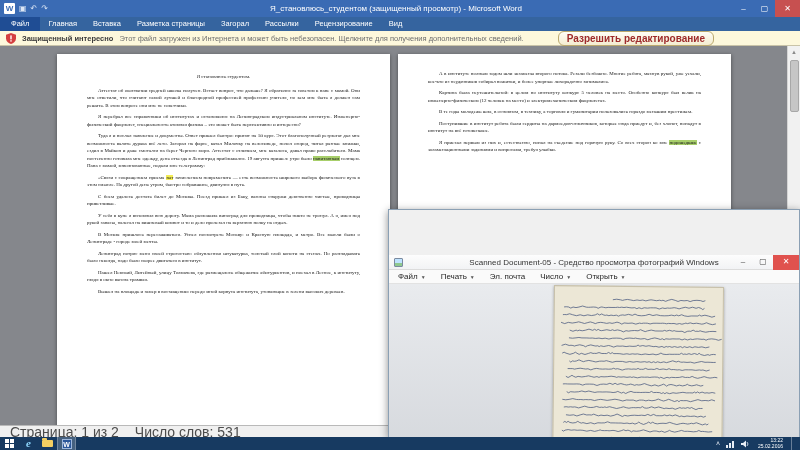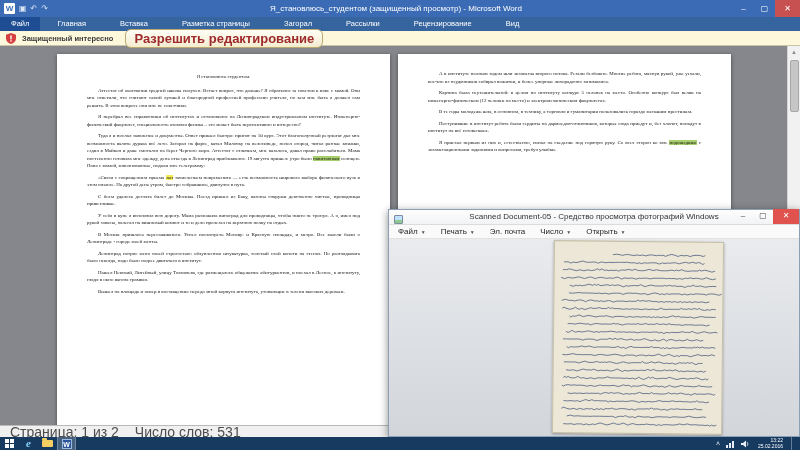--- a/index.html
+++ b/index.html
@@ -15,30 +15,30 @@
     font-size:8px; font-weight:bold; text-align:center; line-height:11px; border-radius:1px; }
   .qat-icon { color:#dce6f5; font-size:8px; line-height:10px; }
   .title-text { position:absolute; left:0; right:8px; text-align:center; color:#fff;
     font-size:8px; line-height:17px; pointer-events:none; }
   .win-controls { margin-left:auto; display:flex; height:17px; z-index:2; }
   .wc { width:21px; height:17px; color:#fff; font-size:8px; text-align:center; line-height:17px; }
   .wc.close { background:#c75050; width:25px; }
 
   .tab-row { position:absolute; left:0; top:17px; width:800px; height:14px;
     background:var(--word-blue-dark); display:flex; align-items:stretch; z-index:1; }
-  .ribbon-tab { color:#fff; font-size:7.5px; line-height:14px; padding:0 17px; }
+  .ribbon-tab { color:#fff; font-size:7.5px; line-height:14px; padding:0 8px; }
   .ribbon-tab-file { background:var(--file-tab-blue); padding:0 11px; }
 
   .message-bar { position:absolute; left:0; top:31px; width:800px; height:15px;
     background:var(--msgbar-bg); border-bottom:1px solid #c9c3a8;
     display:flex; align-items:center; gap:6px; padding-left:6px; z-index:1; }
   .shield { flex:0 0 auto; }
   .mb-label { font-size:7.5px; font-weight:bold; color:#3a3a3a; }
   .mb-text { font-size:7.5px; color:#6e6e6e; }
-  .mb-btn { margin-left:6px; font-size:13px; font-weight:bold; color:var(--maroon);
+  .mb-btn { margin-left:28px; font-size:10px; font-weight:bold; color:var(--maroon);
     background:linear-gradient(#fffef6,#f4ecd0); border:1px solid #bba96e;
     border-radius:6px; padding:1px 8px; font-family:inherit; }
 
   .doc-area { position:absolute; left:0; top:46px; width:800px; height:379px;
     background:#85878c; overflow:hidden; }
   .page { position:absolute; top:8px; width:333px; height:520px; background:#fff;
     box-shadow:0 1px 4px rgba(0,0,0,.45);
     padding:16px 30px; font-family:"Liberation Serif","DejaVu Serif",serif;
     font-size:5px; line-height:1.5; color:#181818; text-align:justify; overflow:hidden; }
   .page-left { left:57px; }
@@ -56,21 +56,21 @@
 
   .status-bar { position:absolute; left:0; top:425px; width:800px; height:12px;
     background:#f0f0f0; border-top:1px solid #b9b9b9; display:flex; gap:16px;
     align-items:center; padding-left:10px; }
   .sb-item { font-size:14px; color:#4c4c4c; line-height:12px; }
 
   
   .photo-viewer { position:absolute; left:388px; top:209px; width:412px; height:228px;
     background:#f0f0f0; border:1px solid #8ba0b4; box-shadow:0 2px 8px rgba(0,0,0,.45); z-index:10; }
   .pv-title { height:15px; background:linear-gradient(#fdfdfd,#f2f3f5);
-    border-bottom:1px solid #dcdcdc; display:flex; align-items:flex-end; position:relative; }
+    border-bottom:1px solid #dcdcdc; display:flex; align-items:center; position:relative;margin-top:45px; }
   .pv-app-icon { width:9px; height:9px; margin-left:5px; border:1px solid #7a8aa0;
     background:linear-gradient(#bfe3ff 55%, #8fc98f 45%); border-radius:1px; z-index:2; }
   .pv-title-text { position:absolute; left:0; right:0; text-align:center;
     font-size:8px; color:#333; line-height:15px; pointer-events:none; }
   .pv-controls { margin-left:auto; display:flex; height:15px; z-index:2; }
   .pvc { width:20px; height:15px; text-align:center; line-height:14px; font-size:8px; color:#444; }
   .pvc.close { width:26px; background:#e0524e; color:#fff; }
 
   .pv-menu { height:14px; background:#fafafa; border-bottom:1px solid #e2e2e2;
     display:flex; gap:15px; align-items:center; padding-left:9px; }
@@ -135,20 +135,21 @@
       <div class="ribbon-tab">Вид</div>
     </div>
 
   <div class="message-bar">
     <svg class="shield" width="10" height="11" viewBox="0 0 10 11">
       <path d="M5 0 L10 1.8 V5.6 C10 8.6 7.6 10.4 5 11 C2.4 10.4 0 8.6 0 5.6 V1.8 Z" fill="#d43f3f"></path>
       <rect x="4.3" y="2.4" width="1.4" height="4" fill="#fff"></rect>
       <rect x="4.3" y="7.2" width="1.4" height="1.4" fill="#fff"></rect>
     </svg>
     <span class="mb-label">Защищенный интересно</span>
+    <span class="mb-text">Этот файл загружен из Интернета и может быть небезопасен. Щелкните для получения дополнительных сведений.</span>
     <button class="mb-btn">Разрешить редактирование</button>
   </div>
 
   <div class="doc-area">
     <div class="page page-left">
         <div class="para align-center"><span>Я становлюсь студентом.</span></div>
         <div class="para"><span>Аттестат об окончании средней школы получен. Встает вопрос, что дальше? Я обратился за советом к папе с мамой. Они мне ответили, что считают самой лучшей и благородной профессией профессию учителя, но кем мне быть я должен сам решить. В этом вопросе они мне не советчики.</span></div>
         <div class="para"><span>Я перебрал все справочники об институтах и остановился на Ленинградском индустриальном институте. Инженерно-физический факультет, специальность атомная физика – это может быть перспективно и интересно?</span></div>
         <div class="para"><span>Туда я и послал заявление и документы. Ответ пришел быстро: принят на 1й курс. Этот благополучный результат дал мне возможность валять дурака всё лето. Загорал на фарсе, катал Милочку на велосипеде, полол огород, читал разные книжки, ездил в Майкоп и даже смотался на берег Черного моря. Аттестат с отличием, мне казалось, давал право расслабиться. Мама постепенно готовила мне одежду, день отъезда в Ленинград приближался. 19 августа пришел: утро было </span><span class="hl-green">напитанным</span><span> солнцем. Папа с мамой, взволнованные, подали мне телеграмму:</span></div>
         <div class="para"><span>«Связи с сокращением приема </span><span class="hl-yellow">зыт</span><span> зачислением повременить — есть возможность широкого выбора физического вуза в этом смысле. На другой день утром, быстро собравшись, двинулся в путь.</span></div>

